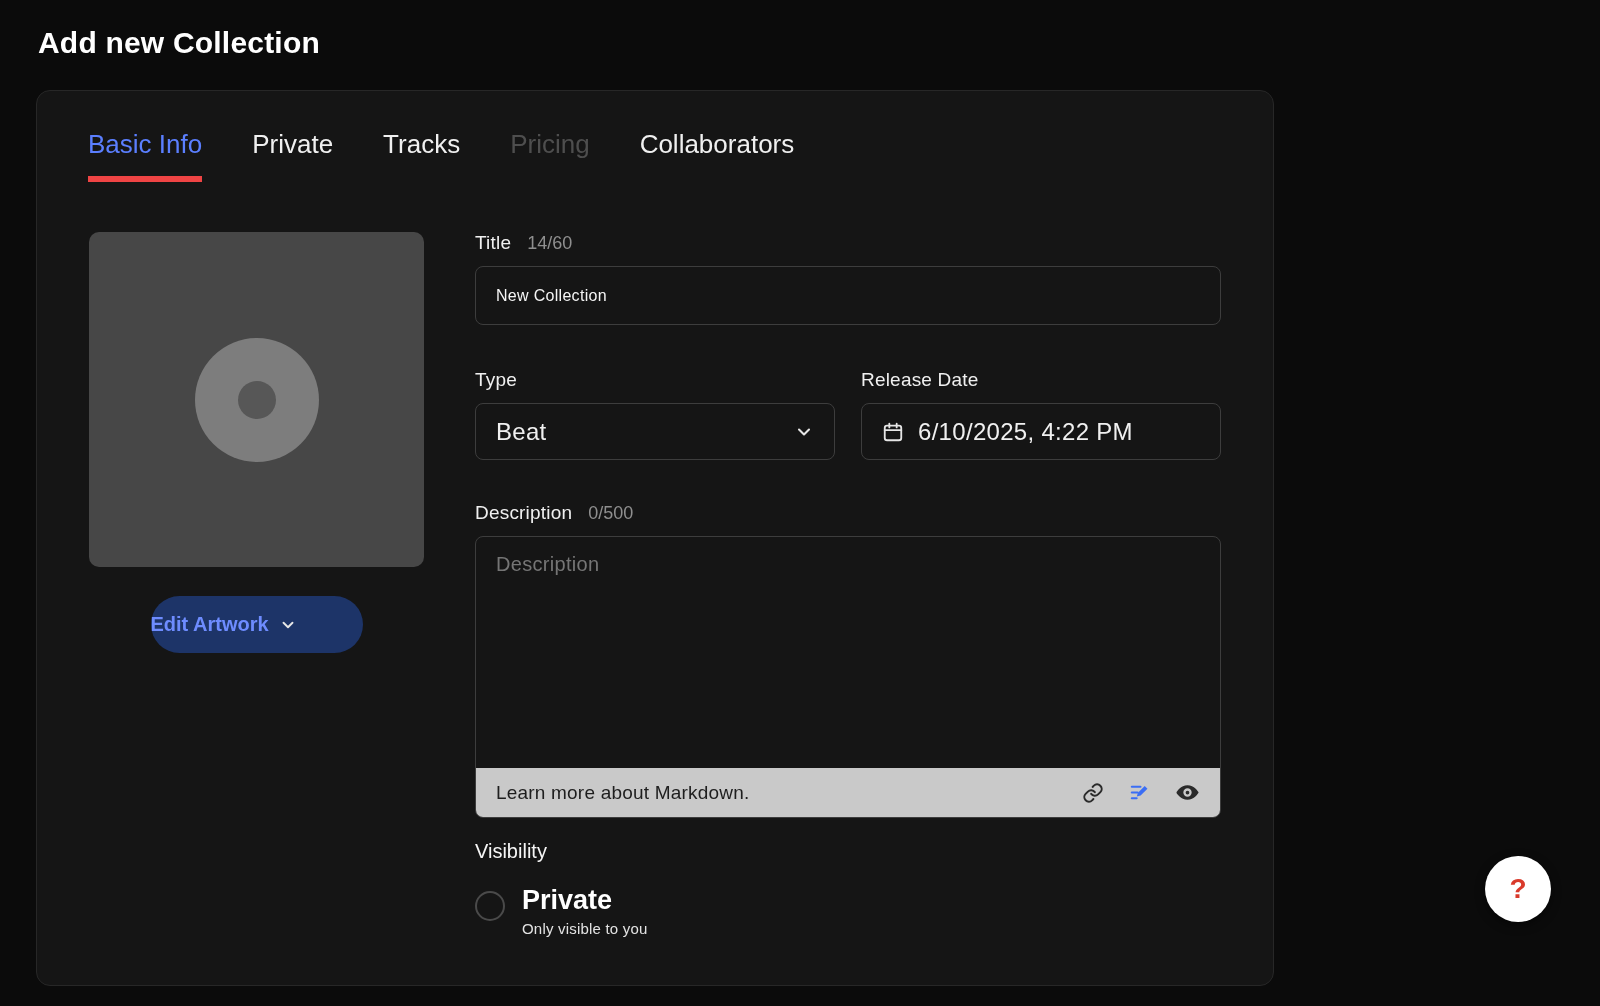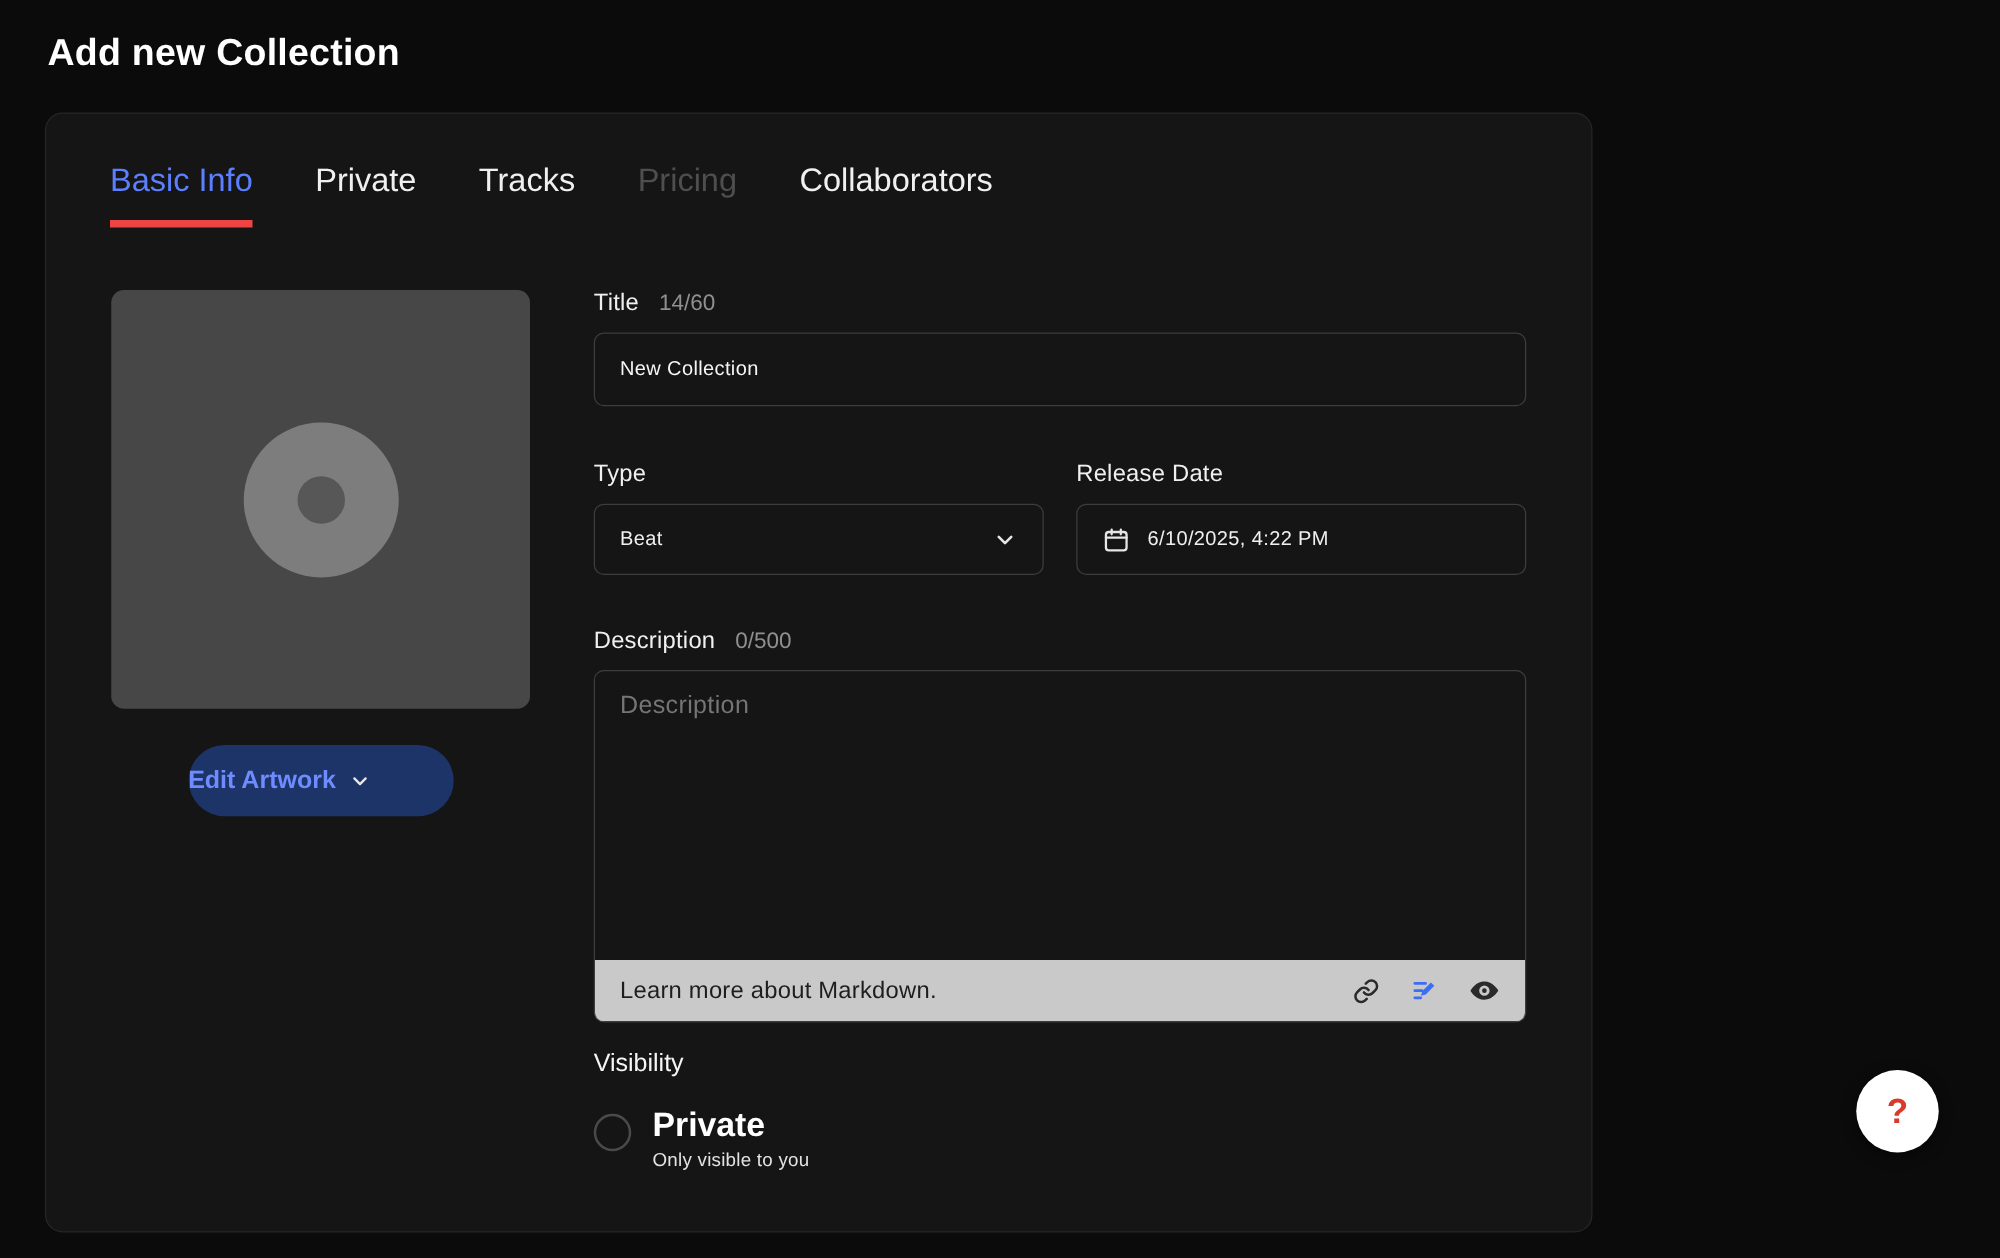--- a/index.html
+++ b/index.html
@@ -131,21 +131,21 @@
   }
   .row-2col > div { flex: 1; min-width: 0; }
 
   .select-box, .date-box {
     height: 57px;
     border: 1px solid #3d3d3d;
     border-radius: 8px;
     display: flex;
     align-items: center;
     padding: 0 20px;
-    font-size: 16px;
+    font-size: 24px;
     color: #f0f0f0;
     cursor: pointer;
     letter-spacing: 0.3px;
   }
   .select-box { justify-content: space-between; }
   .select-chevron { color: #e6e6e6; display: flex; }
   .date-box { gap: 14px; }
   .calendar-icon { display: flex; color: #e6e6e6; }
 
   

